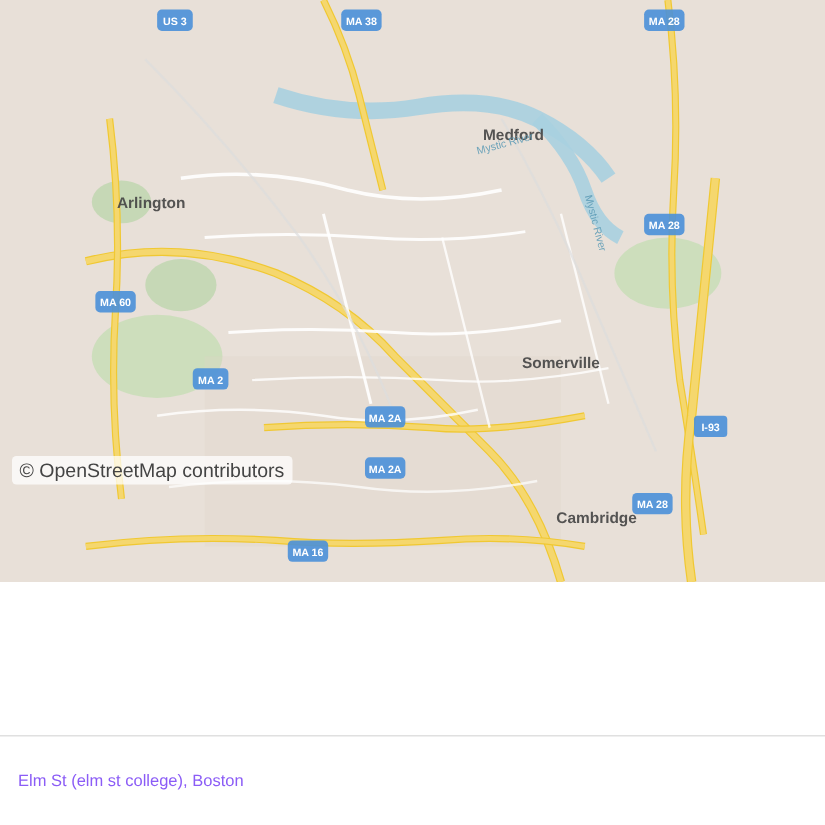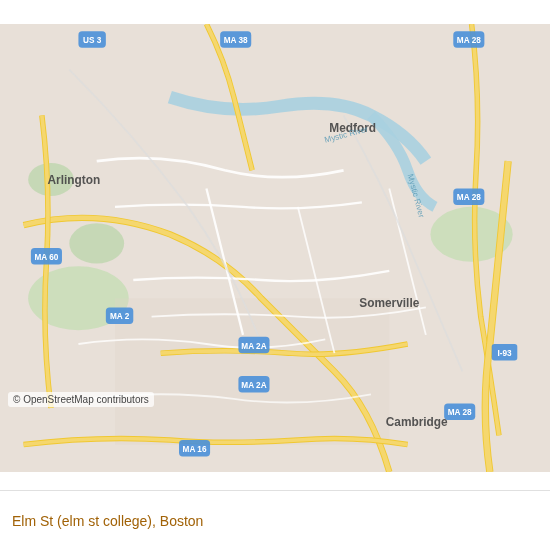--- a/index.html
+++ b/index.html
@@ -7,25 +7,24 @@
     body {
       width: 550px;
       height: 550px;
       overflow: hidden;
       font-family: Arial, sans-serif;
       position: relative;
     }
 
     #map-container {
       width: 550px;
-      height: 448px;
+      height: 388px;
       position: relative;
       overflow: hidden;
       background-color: #e8e0d8;
-      margin-top: 24px;
     }
 
     
     .map-svg {
       position: absolute;
       top: 0; left: 0;
       width: 100%;
       height: 100%;
     }
 
@@ -86,30 +85,30 @@
       left: 0;
     }
 
     .moovit-logo {
       margin-left: auto;
       display: flex;
       align-items: center;
     }
 
     .location-text {
-      font-size: 14px;
-      color: #a16207;
+      font-size: 11px;
+      color: #8b5cf6;
       font-weight: 400;
     }
 
     .osm-credit {
       position: absolute;
       bottom: 65px;
       left: 8px;
-      font-size: 10px;
+      font-size: 13px;
       color: #444;
       background: rgba(255,255,255,0.75);
       padding: 2px 5px;
       border-radius: 3px;
       z-index: 5;
     }
   </style>
 </head>
 <body>
 

